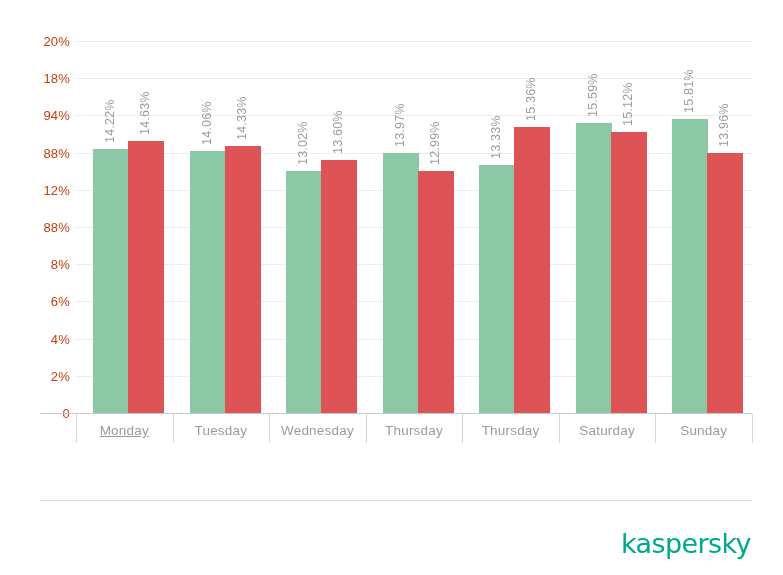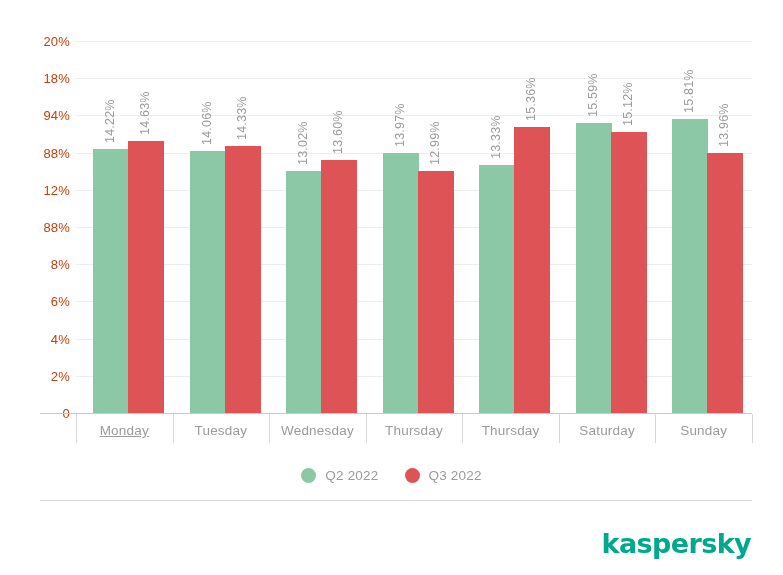--- a/index.html
+++ b/index.html
@@ -159,21 +159,21 @@
     top: 500px;
     width: 712px;
     height: 1px;
     background: #dcdcdc;
   }
   .logo {
     position: absolute;
     right: 32px;
     top: 528px;
     font-size: 27px;
-    font-weight: bold;
+    font-weight: normal;
     color: #00a88e;
     letter-spacing: -0.6px;
     font-family: "DejaVu Sans", sans-serif;
   }
 
   
   .top-clip {
     position: absolute;
     left: 0; top: 0;
     width: 783px;
@@ -298,28 +298,18 @@
       <div class="cat-sep" style="left: 386.286px;"></div>
       <div class="cat-label" style="left: 386.286px; width: 96.5714px;">Thursday</div>
       <div class="cat-sep" style="left: 482.857px;"></div>
       <div class="cat-label" style="left: 482.857px; width: 96.5714px;">Saturday</div>
       <div class="cat-sep" style="left: 579.429px;"></div>
       <div class="cat-label" style="left: 579.429px; width: 96.5714px;">Sunday</div>
       <div class="cat-sep" style="left: 0px;"></div>
       <div class="cat-sep" style="left: 676px;"></div>
     </div>
 
-  <div class="legend" id="legend-wrap">
-      <div class="legend-item">
-        <span class="legend-dot" style="background: rgb(140, 200, 166);"></span>
-        <span class="legend-text">Q2 2022</span>
-      </div>
-      <div class="legend-item">
-        <span class="legend-dot" style="background: rgb(221, 83, 86);"></span>
-        <span class="legend-text">Q3 2022</span>
-      </div>
-    </div>
 
   <div class="divider"></div>
 
   <div class="logo">kaspersky</div>
 
 </div>
 
 </body></html>

